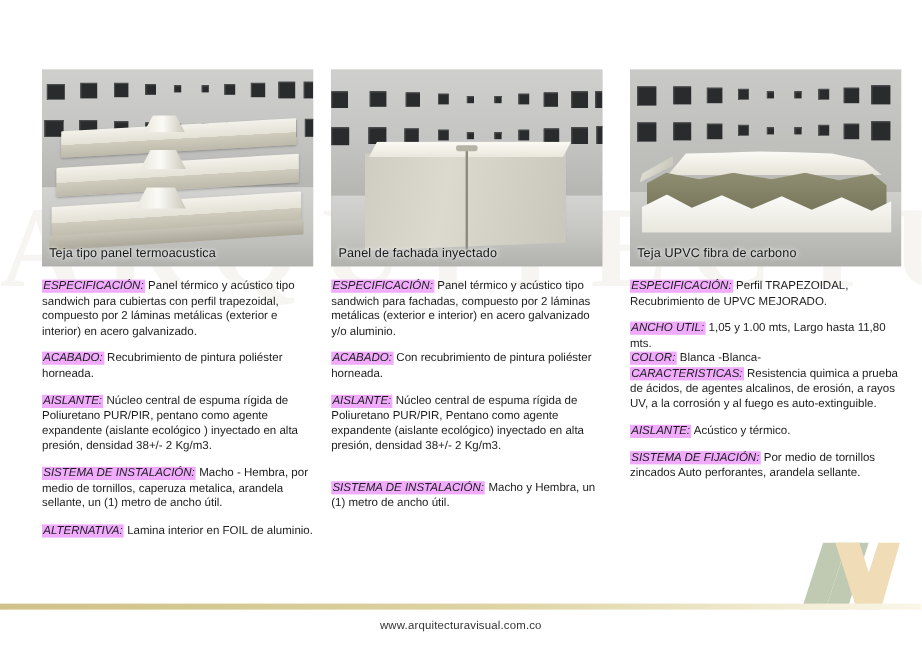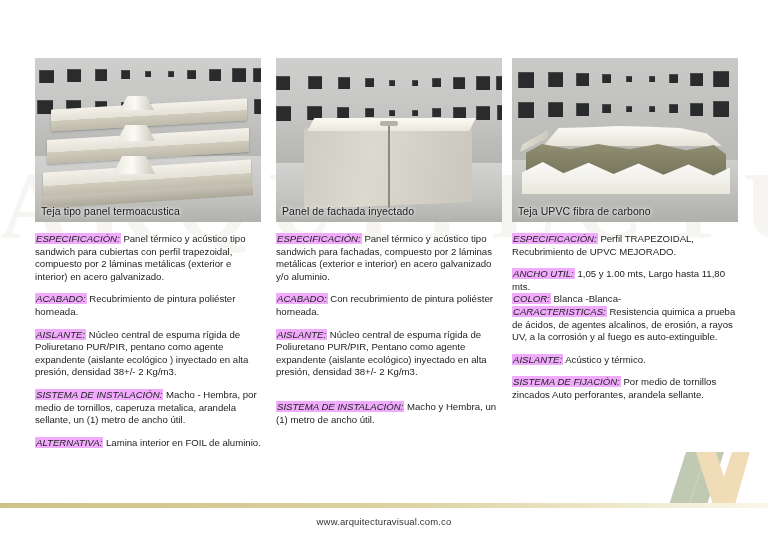--- a/index.html
+++ b/index.html
@@ -38,21 +38,21 @@
     left: 0; top: 0;
     width: 768px; height: 543px;
   }
   .col {
     position: absolute;
     top: 58px;
     width: 226px;
   }
   .col-1 { left: 35px; }
   .col-2 { left: 276px; }
-  .col-3 { left: 512px; }
+  .col-3 { left: 525px; }
 
   
   .photo {
     position: relative;
     width: 226px;
     height: 164px;
     overflow: hidden;
     background: #b9b9b7;
   }
   .photo-scene { position: absolute; inset: 0; }

